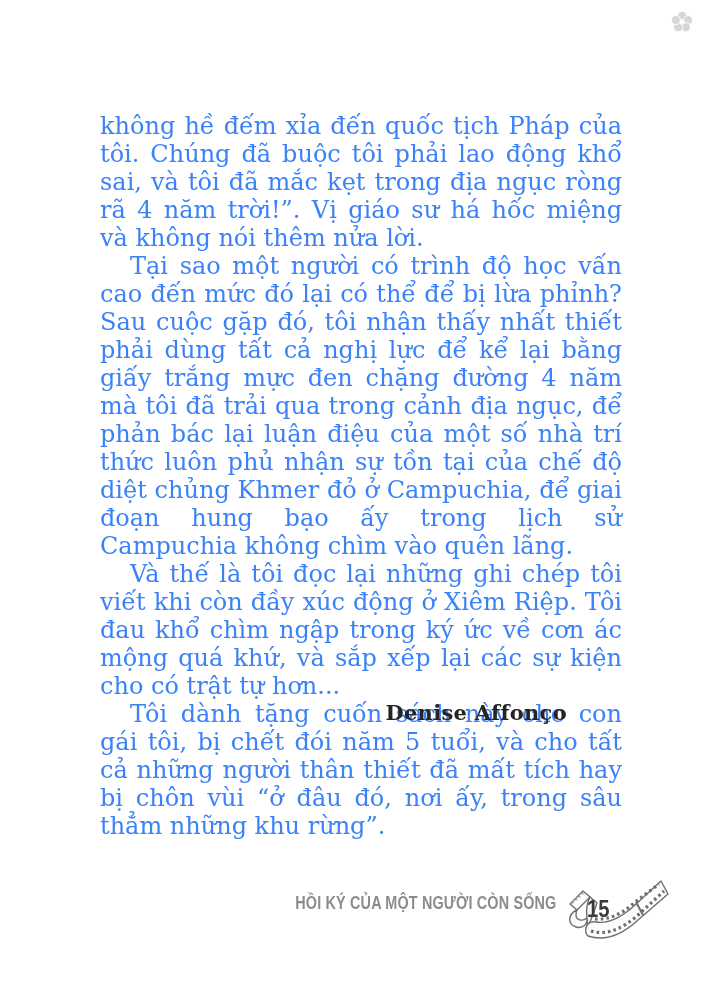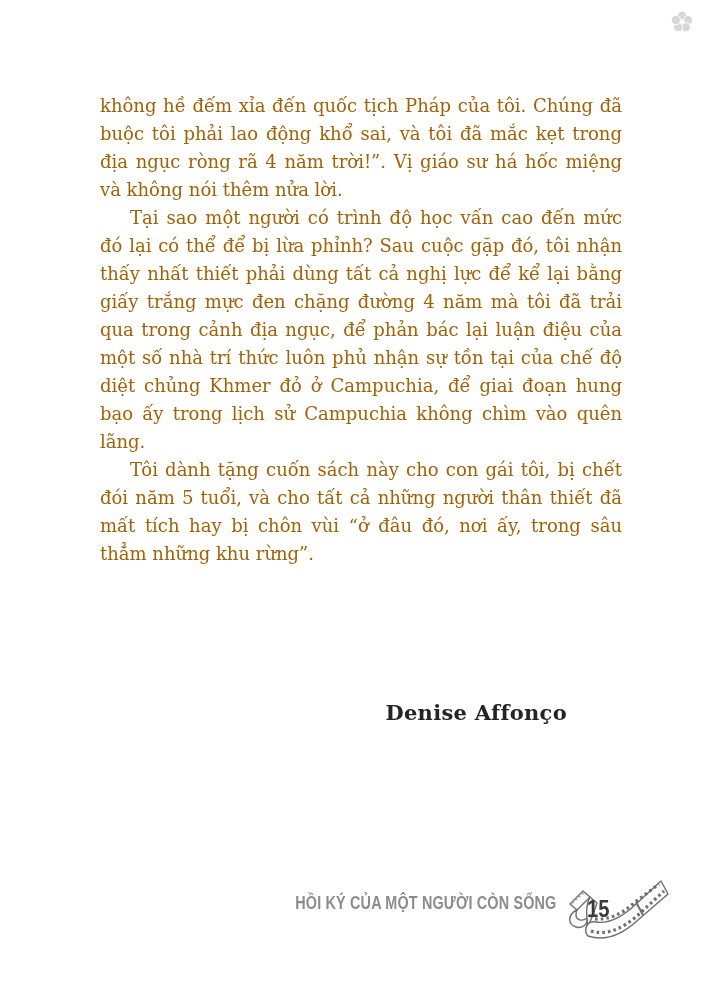--- a/index.html
+++ b/index.html
@@ -15,24 +15,24 @@
   .ornament {
     position: absolute;
     top: 9px;
     right: 13px;
     width: 26px;
     height: 26px;
   }
   .text-block {
     position: absolute;
     left: 100px;
-    top: 92px;
+    top: 112px;
     width: 522px;
-    color: #a16207;
-    font-size: 18px;
+    color: #3b82f6;
+    font-size: 24px;
     line-height: 28px;
     text-align: justify;
     text-justify: inter-word;
   }
   .text-block p { margin: 0; }
   .text-block p.indent { text-indent: 30px; }
   .signature {
     position: absolute;
     top: 681px;
     right: 141px;
@@ -86,20 +86,21 @@
       <circle cx="16.8" cy="18.2" r="4.6"></circle>
       <circle cx="9.2" cy="18.2" r="4.6"></circle>
       <circle cx="6.9" cy="11.1" r="4.6"></circle>
     </g>
     <circle cx="13" cy="12.8" r="2.4" fill="#ffffff"></circle>
   </svg>
 
   <div class="text-block">
     <p>không hề đếm xỉa đến quốc tịch Pháp của tôi. Chúng đã buộc tôi phải lao động khổ sai, và tôi đã mắc kẹt trong địa ngục ròng rã 4 năm trời!”. Vị giáo sư há hốc miệng và không nói thêm nửa lời.</p>
     <p class="indent">Tại sao một người có trình độ học vấn cao đến mức đó lại có thể để bị lừa phỉnh? Sau cuộc gặp đó, tôi nhận thấy nhất thiết phải dùng tất cả nghị lực để kể lại bằng giấy trắng mực đen chặng đường 4 năm mà tôi đã trải qua trong cảnh địa ngục, để phản bác lại luận điệu của một số nhà trí thức luôn phủ nhận sự tồn tại của chế độ diệt chủng Khmer đỏ ở Campuchia, để giai đoạn hung bạo ấy trong lịch sử Campuchia không chìm vào quên lãng.</p>
+    <p class="indent">Và thế là tôi đọc lại những ghi chép tôi viết khi còn đầy xúc động ở Xiêm Riệp. Tôi đau khổ chìm ngập trong ký ức về cơn ác mộng quá khứ, và sắp xếp lại các sự kiện cho có trật tự hơn...</p>
     <p class="indent">Tôi dành tặng cuốn sách này cho con gái tôi, bị chết đói năm 5 tuổi, và cho tất cả những người thân thiết đã mất tích hay bị chôn vùi “ở đâu đó, nơi ấy, trong sâu thẳm những khu rừng”.</p>
   </div>
 
   <div class="signature">Denise Affonço</div>
 
   <div class="footer-title">HỒI KÝ CỦA MỘT NGƯỜI CÒN SỐNG</div>
 
   <svg class="film-icon" viewBox="0 0 122 76" aria-hidden="true">
     <g stroke="#6e6e6e" stroke-width="1.4" fill="#fcfcfc" stroke-linejoin="round">
 

